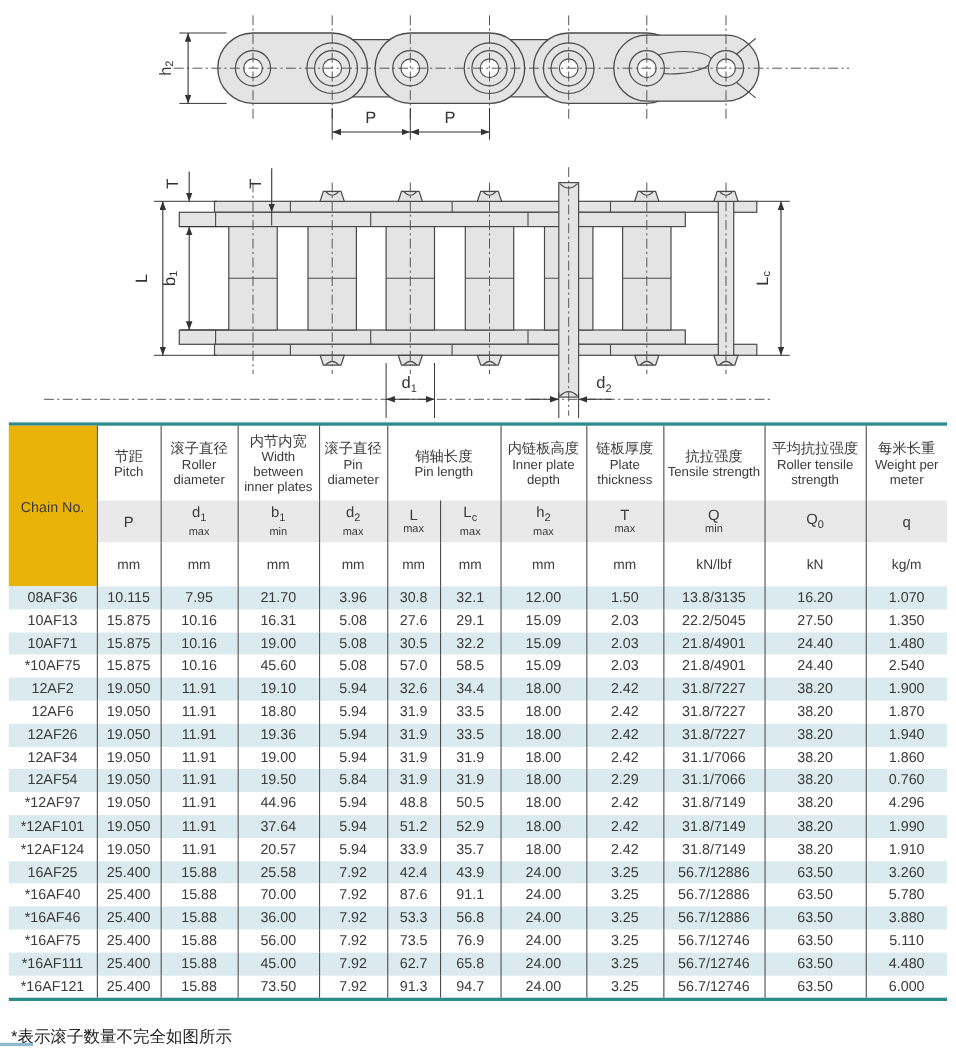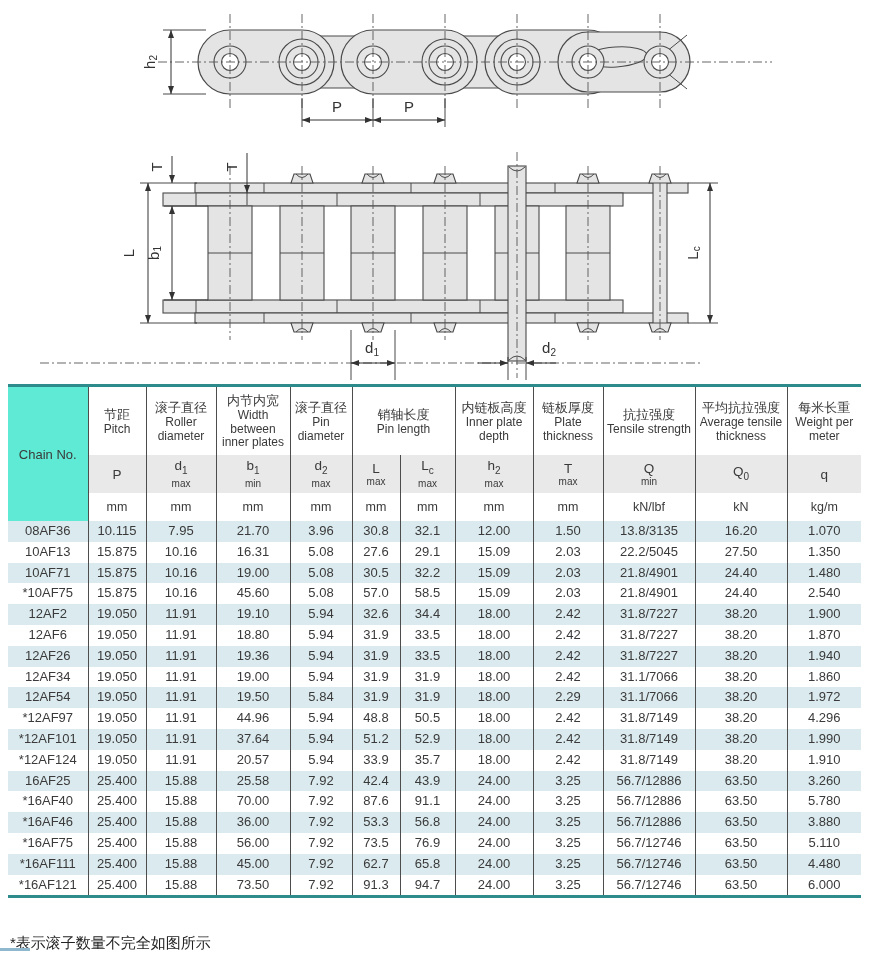--- a/index.html
+++ b/index.html
@@ -27,23 +27,23 @@
   .spec-table-wrap{
     position:absolute;left:8px;top:384px;width:853px;
     border-top:3px solid var(--accent);border-bottom:3px solid var(--accent);
   }
   table{border-collapse:collapse;table-layout:fixed;width:853px;color:#3a3a3a;}
   th,td{border-right:1px solid var(--grid);font-weight:normal;text-align:center;vertical-align:middle;padding:0 2px;}
   th:last-child,td:last-child{border-right:none;}
   thead tr.toprow{height:68px;}
   thead tr.symrow{height:38px;}
   thead tr.symrow th{background:var(--band);}
-  thead tr.unitrow{height:28px;}
+  thead tr.unitrow{height:40px;}
   thead tr.unitrow th{font-size:12.5px;}
-  th.corner{font-size:13px;background:#5eead4;}
+  th.corner{font-size:13px;background:#eab308;}
   .cn{font-size:13px;line-height:17px;}
   .en{font-size:12px;line-height:13.5px;}
   .sym{font-size:13.5px;line-height:15px;}
   .sym sub{font-size:10px;}
   .qual{font-size:10px;line-height:12px;}
   tbody td{font-size:13px;height:20.8px;line-height:20.8px;padding:0;}
   tbody tr:nth-child(odd){background:var(--row-alt);}
 
   .notes{position:absolute;left:10px;top:934px;font-size:15px;color:#222;line-height:18px;text-align:right;}
   .bottom-mark{position:absolute;left:0;top:948px;width:30px;height:3px;background:#8fb8cf;}
@@ -256,21 +256,21 @@
           <th class="hdr">
             <div class="cn">链板厚度</div>
             <div class="en">Plate thickness</div>
           </th>
           <th class="hdr">
             <div class="cn">抗拉强度</div>
             <div class="en">Tensile strength</div>
           </th>
           <th class="hdr">
             <div class="cn">平均抗拉强度</div>
-            <div class="en">Average tensile thickness</div>
+            <div class="en">Roller tensile strength</div>
           </th>
           <th class="hdr">
             <div class="cn">每米长重</div>
             <div class="en">Weight per meter</div>
           </th>
         </tr>
         <tr class="symrow">
           <th>
             <div class="sym">P</div>
           </th>
@@ -445,21 +445,21 @@
           <td>19.050</td>
           <td>11.91</td>
           <td>19.50</td>
           <td>5.84</td>
           <td>31.9</td>
           <td>31.9</td>
           <td>18.00</td>
           <td>2.29</td>
           <td>31.1/7066</td>
           <td>38.20</td>
-          <td>1.972</td>
+          <td>0.760</td>
         </tr>
         <tr>
           <td>*12AF97</td>
           <td>19.050</td>
           <td>11.91</td>
           <td>44.96</td>
           <td>5.94</td>
           <td>48.8</td>
           <td>50.5</td>
           <td>18.00</td>

